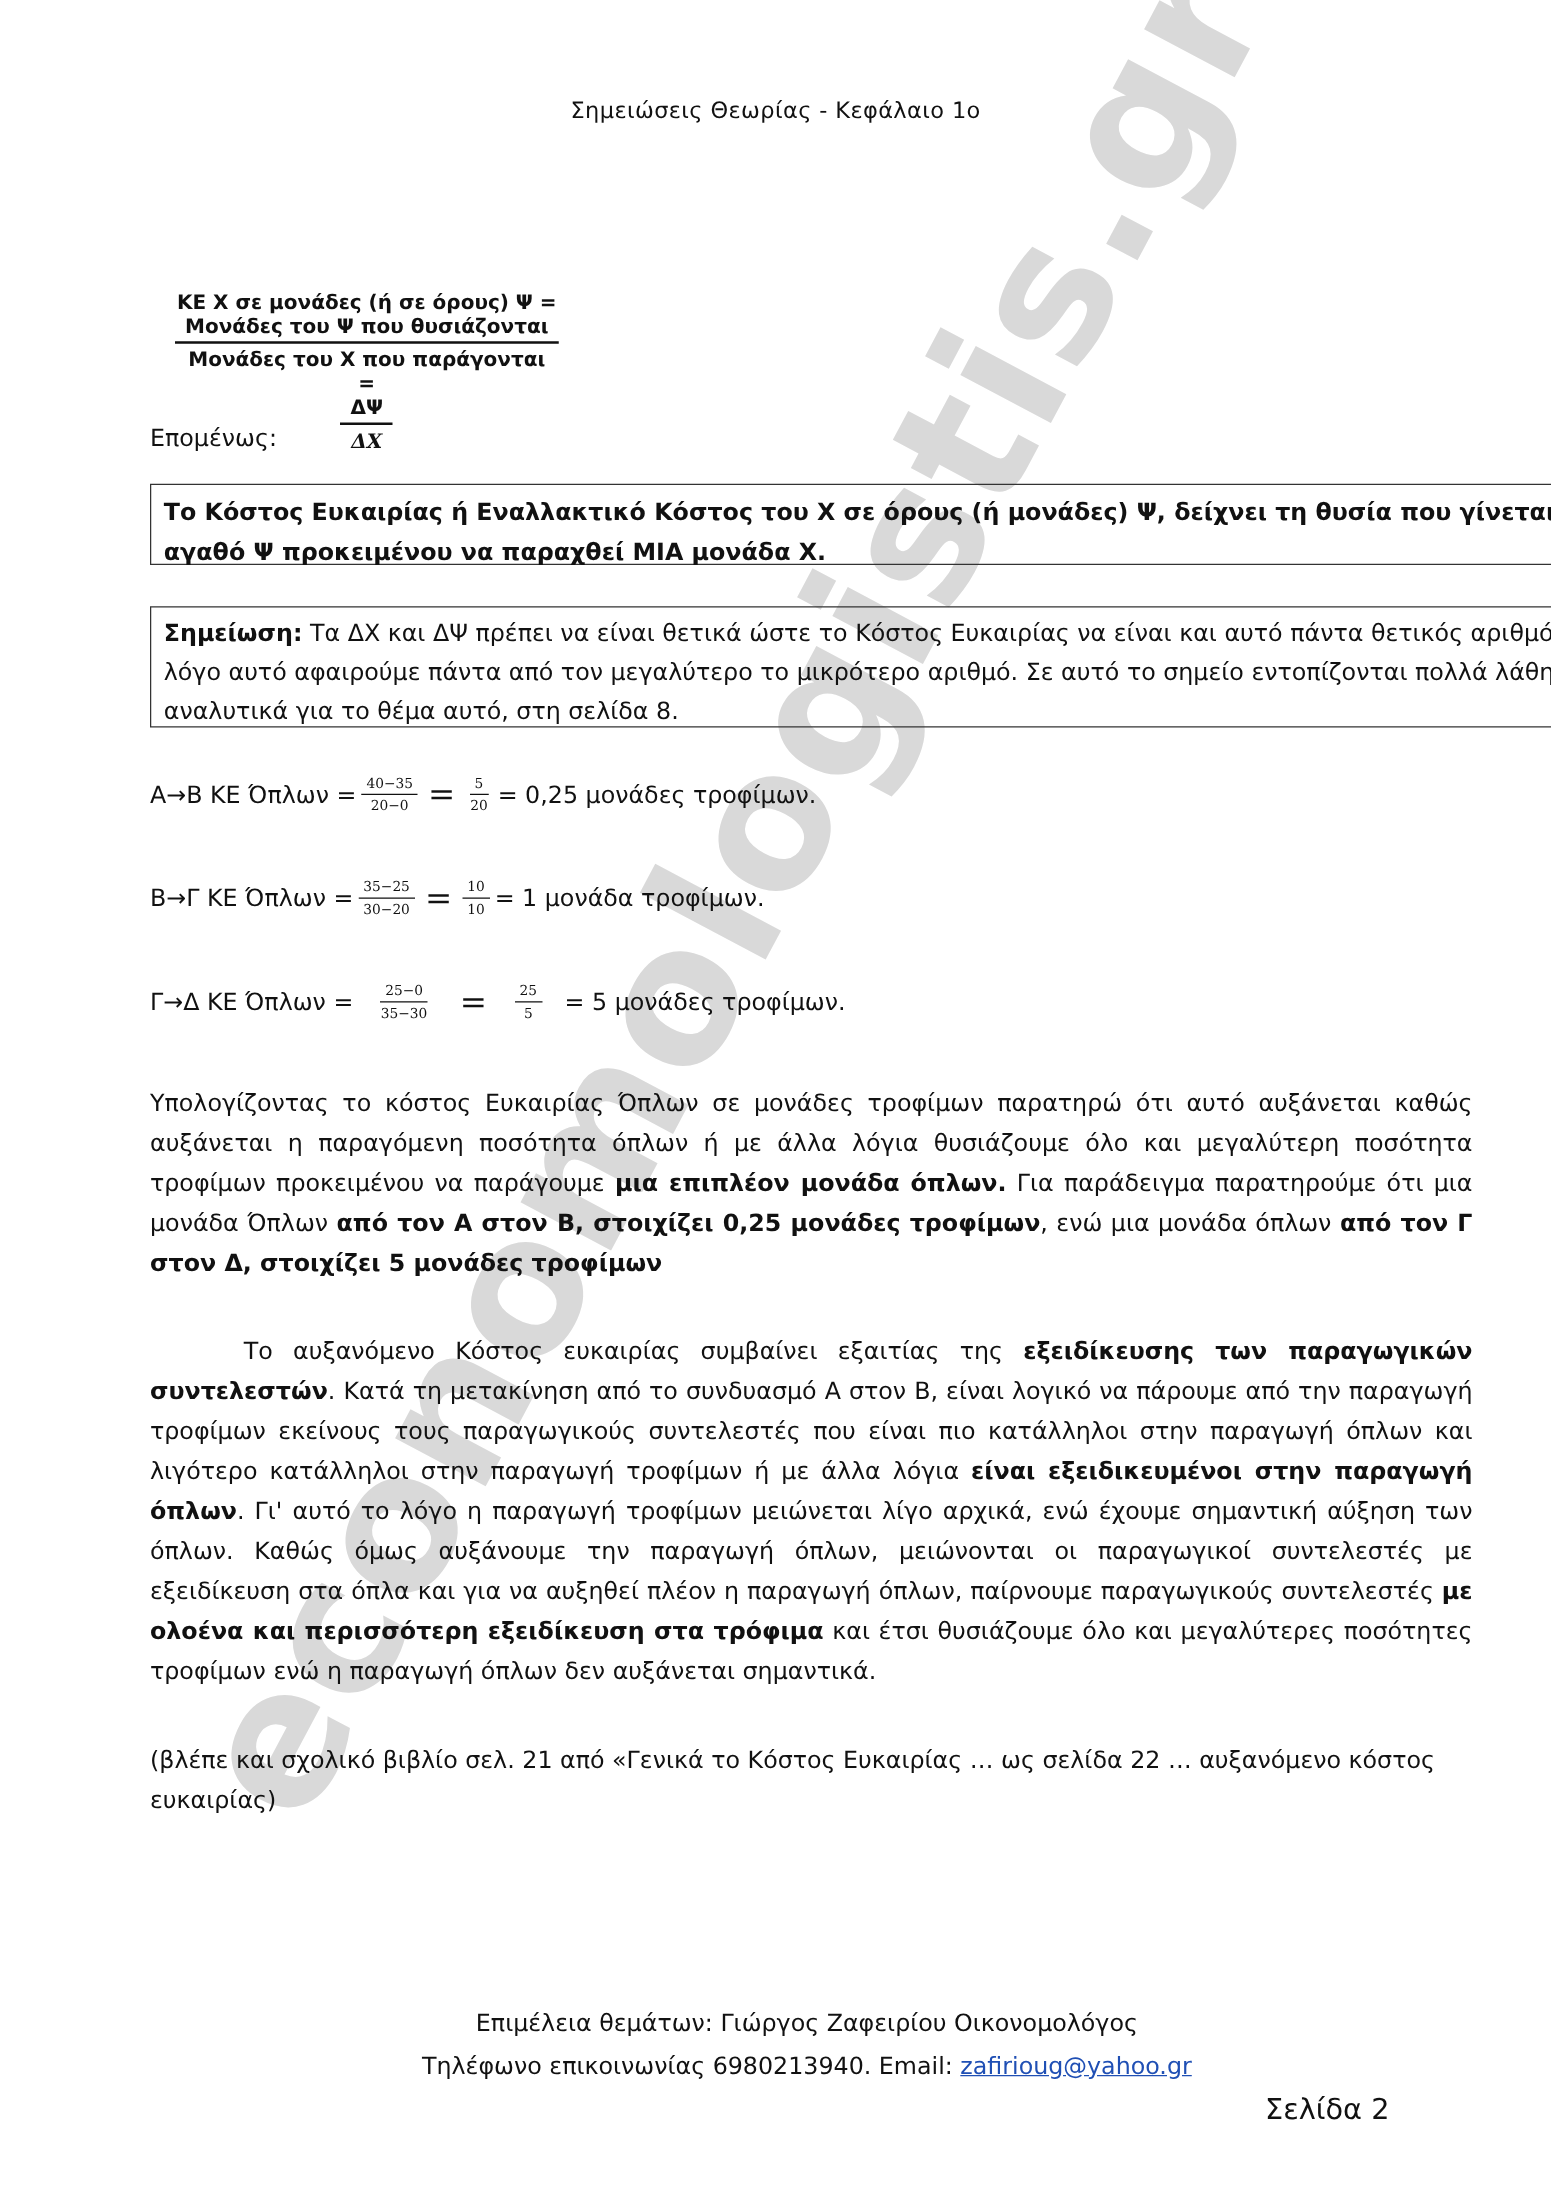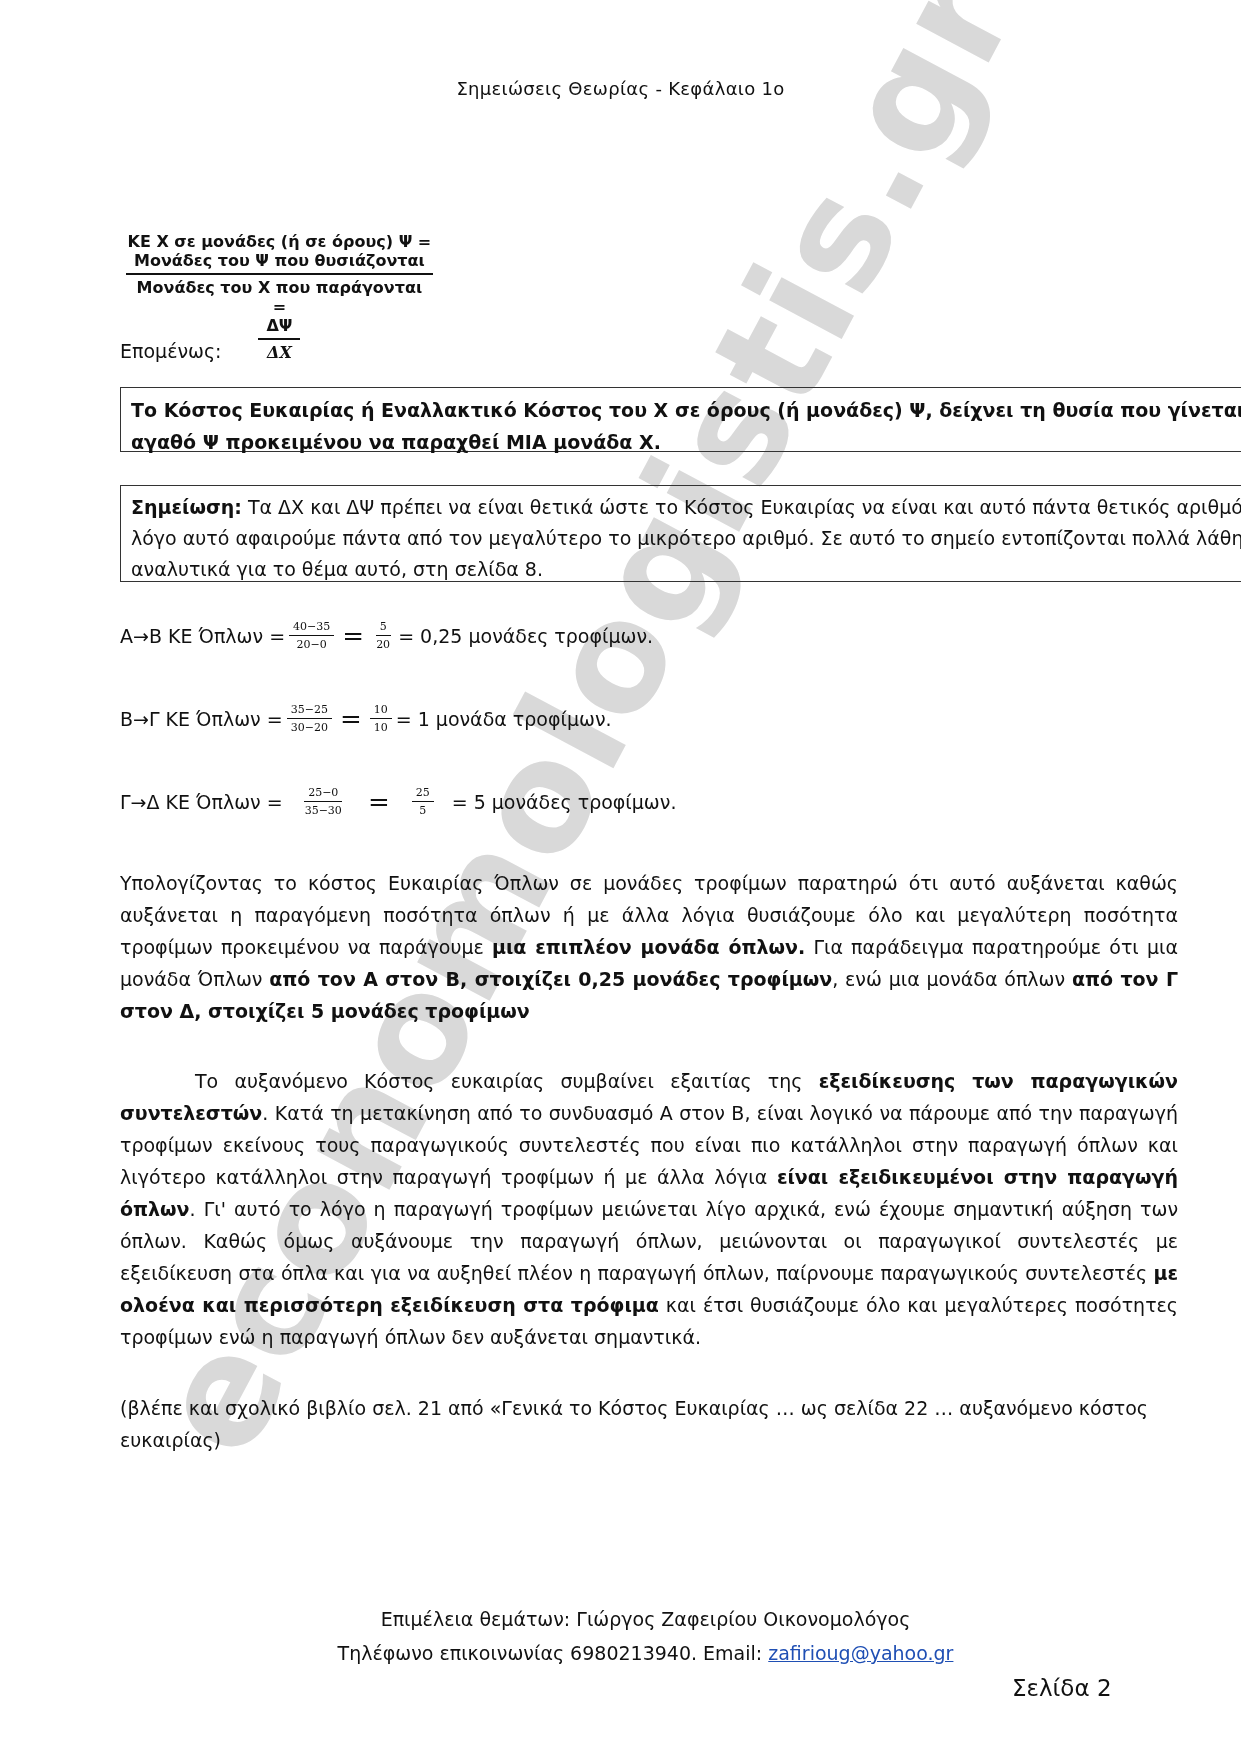--- a/index.html
+++ b/index.html
@@ -15,21 +15,21 @@
     pointer-events: none;
   }
   .content { position: absolute; left: 0; top: 0; width: 1241px; height: 1755px; z-index: 1; }
   .title {
     position: absolute; top: 78px; left: 0; width: 1241px; text-align: center;
     font-size: 18px; font-weight: normal; letter-spacing: 0.3px;
   }
   .line { position: absolute; left: 120px; font-size: 19px; white-space: nowrap; }
   .general { top: 176px; }
   .formula-row { position: absolute; left: 120px; top: 232px; height: 70px; display: flex; align-items: center; font-weight: bold; font-size: 16px; white-space: nowrap; flex-direction: column; }
-  .frac { display: inline-flex; flex-direction: column; align-items: center; margin: 0 6px; }
+  .frac { display: inline-flex; flex-direction: column; align-items: center; margin: 0 20px; }
   .frac .num { padding: 0 8px 3px 8px; border-bottom: 2px solid #111; }
   .frac .den { padding: 3px 8px 0 8px; }
   .eq { margin: 0 8px; }
   .greek-italic { font-family: "DejaVu Serif", serif; font-style: italic; font-weight: bold; }
   .therefore { top: 340px; }
   .box {
     position: absolute; left: 120px; width: 1220px; border: 1.5px solid #333;
     padding: 6px 10px; box-sizing: border-box; font-size: 19px; line-height: 32px;
     background: transparent;
   }

